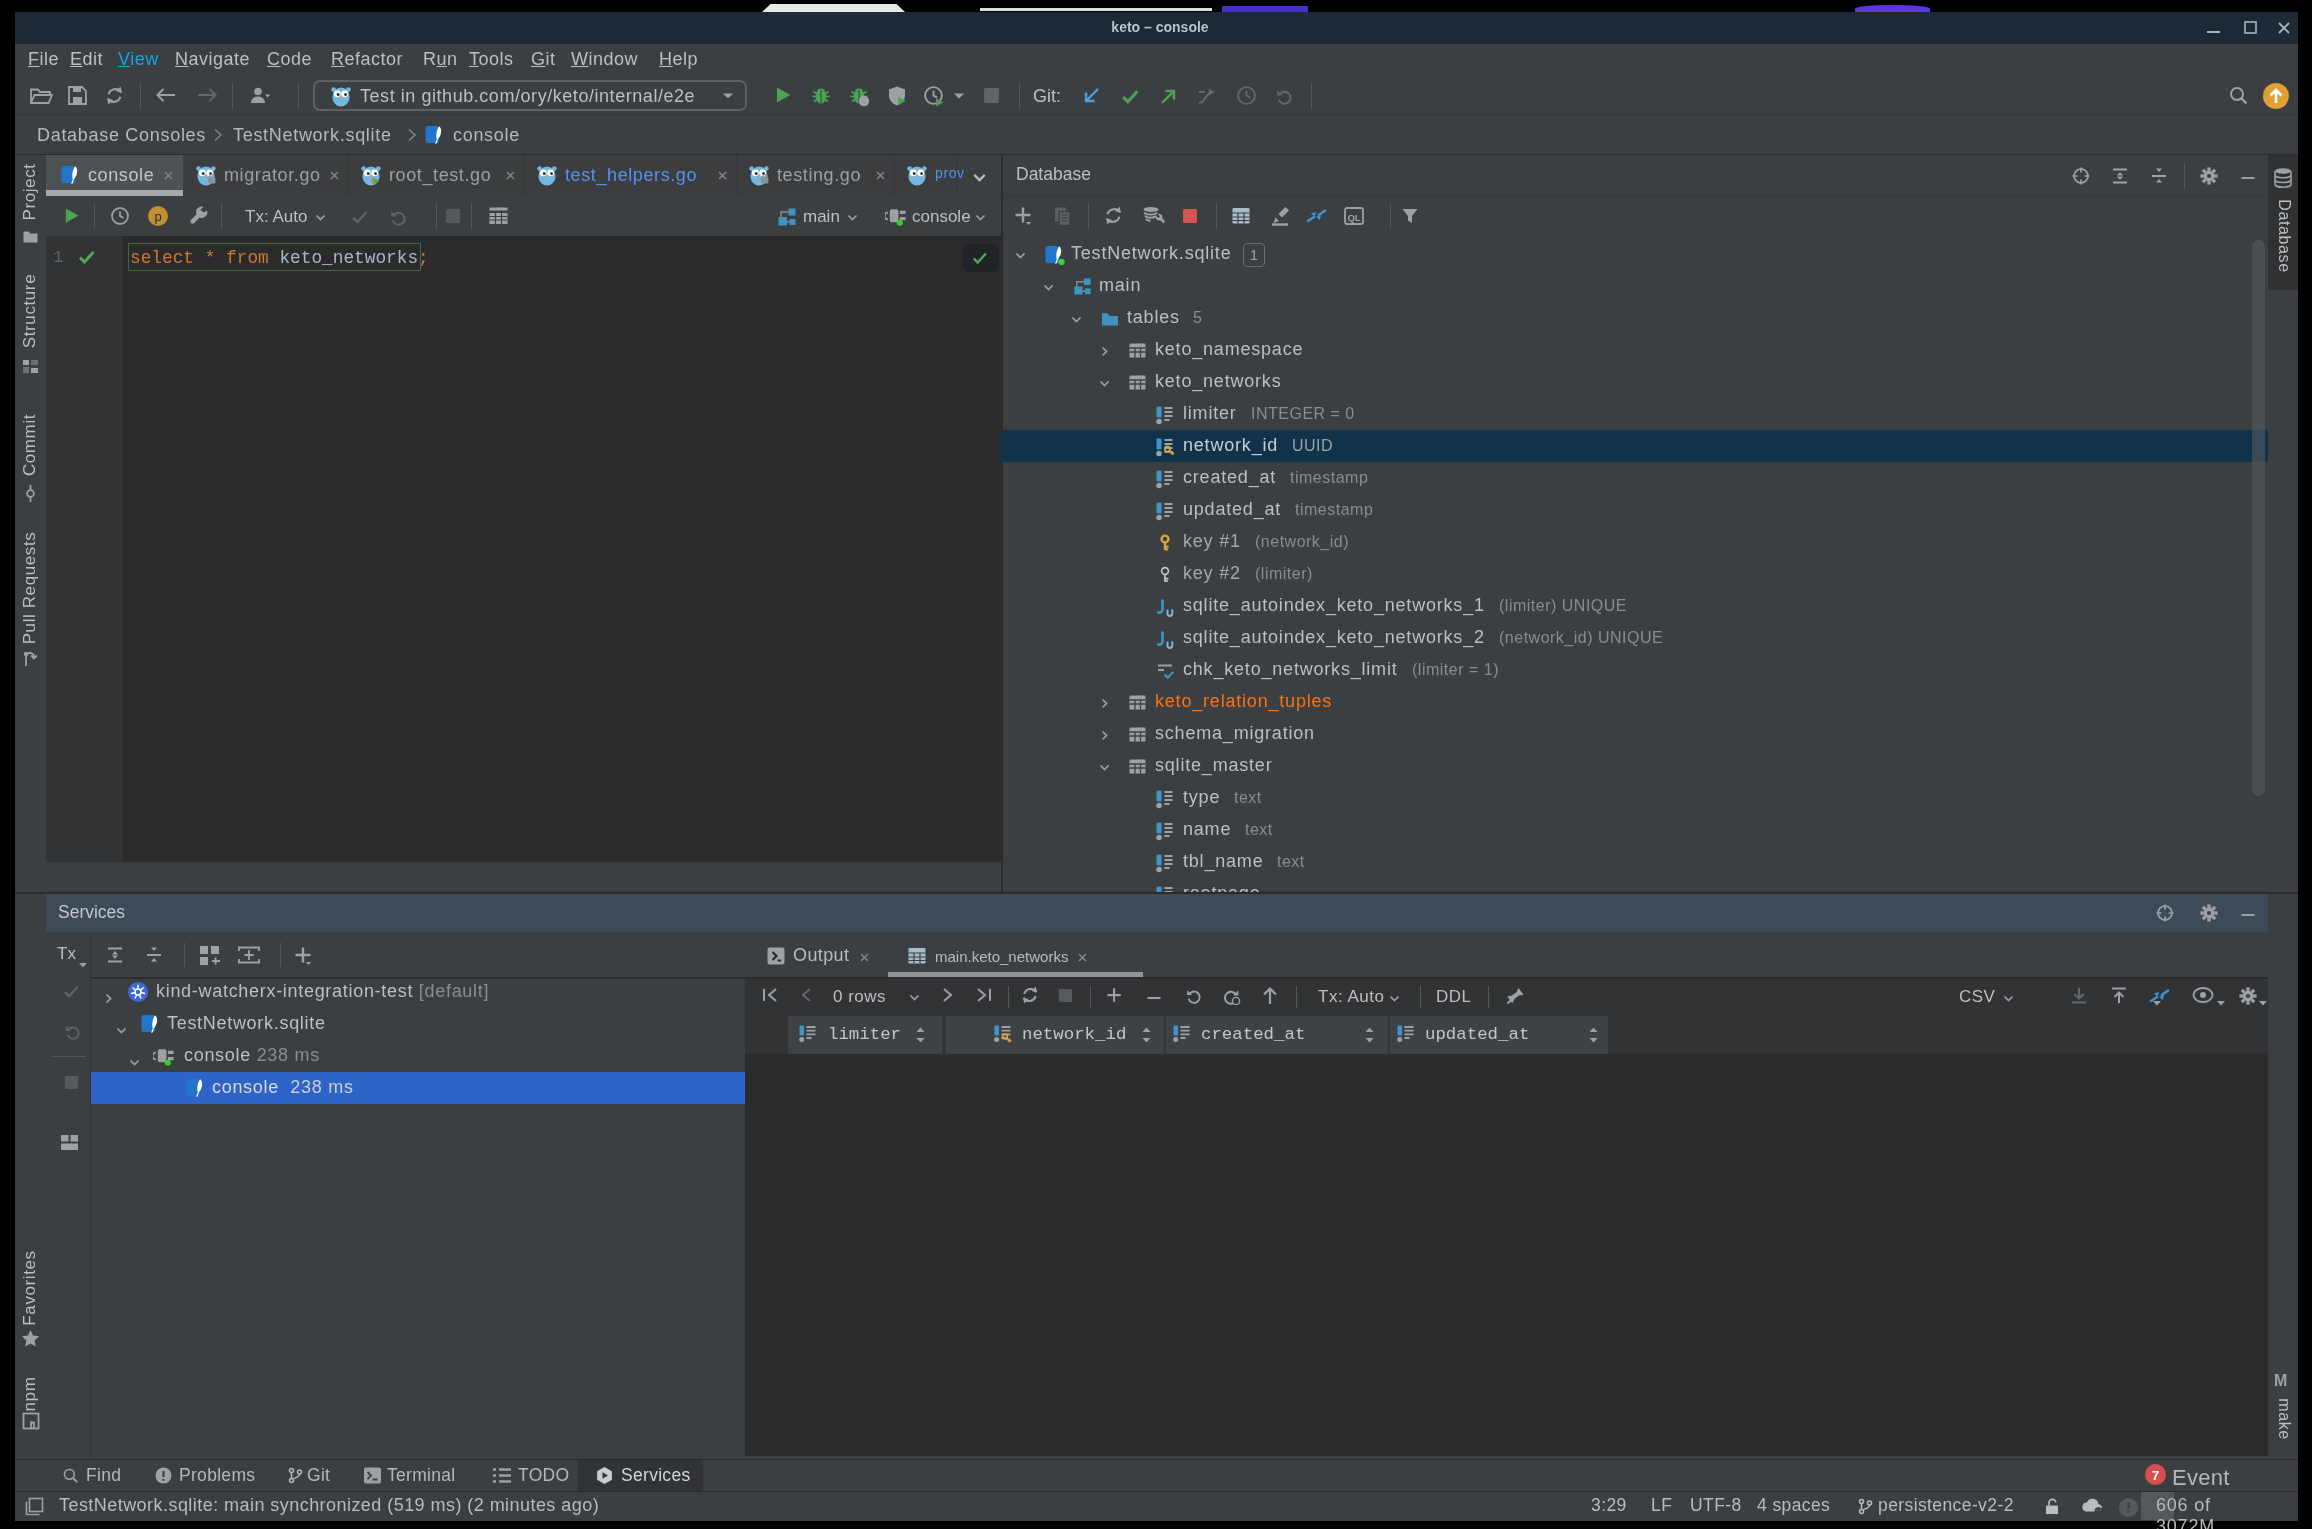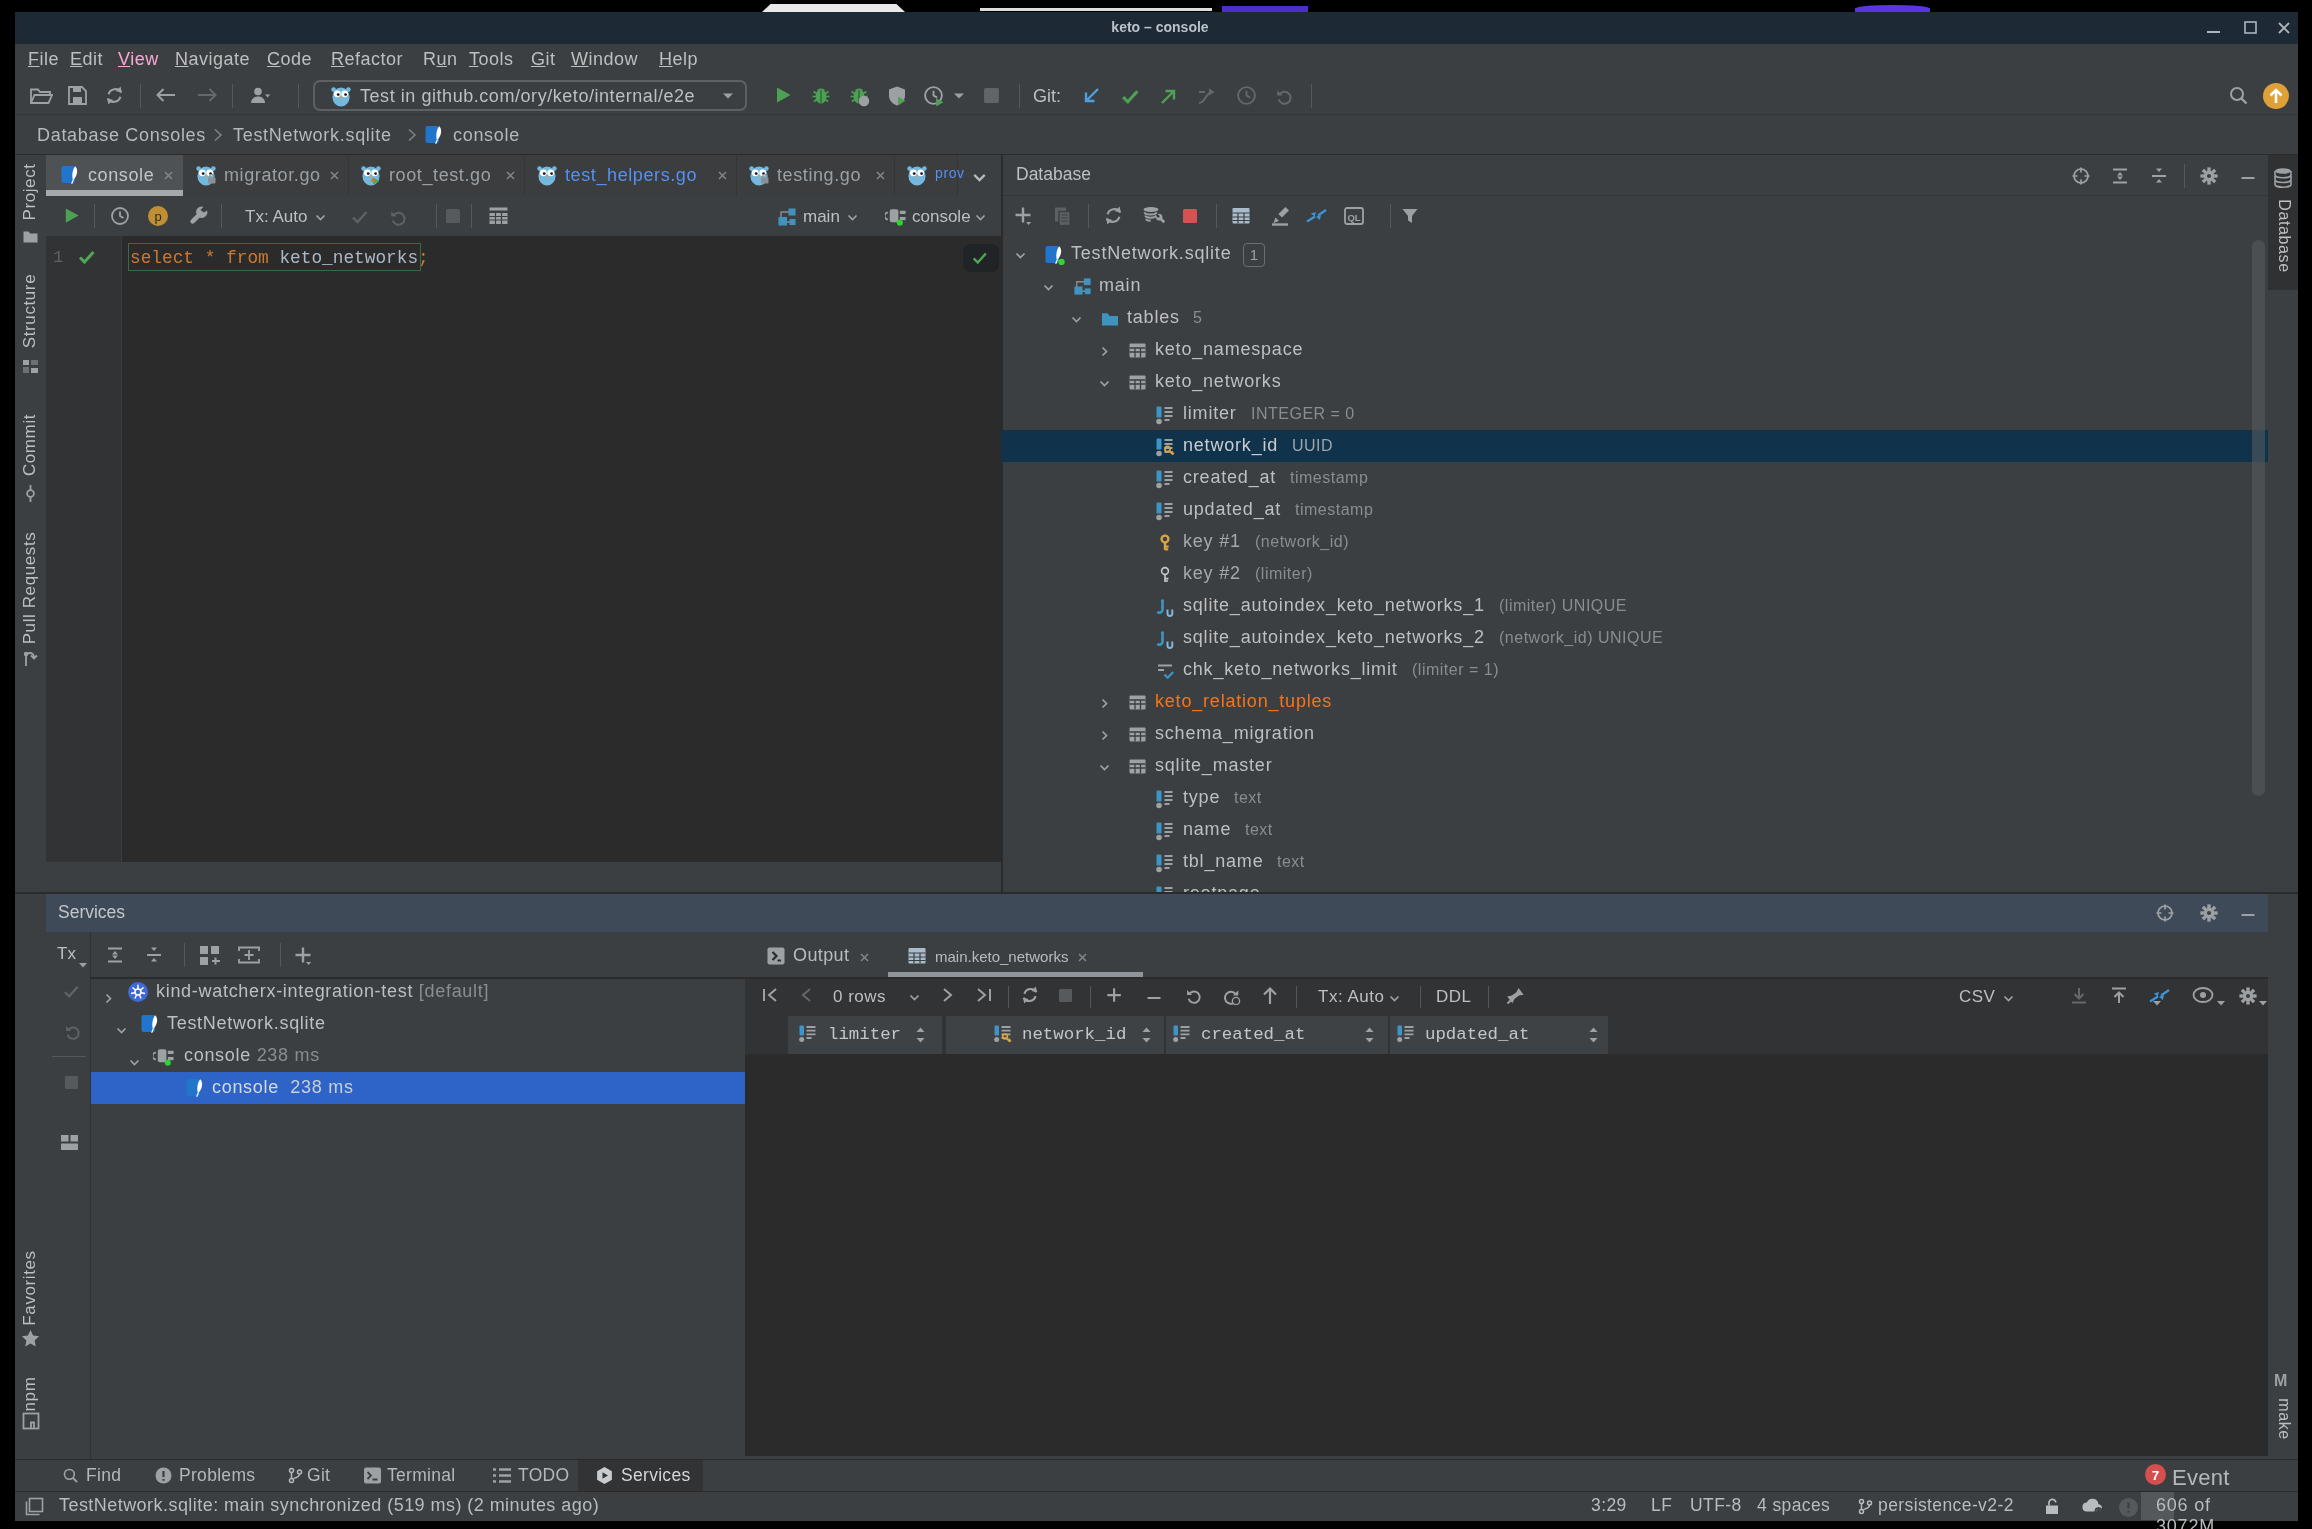--- a/index.html
+++ b/index.html
@@ -21,21 +21,21 @@
       <path d="M1 4h13" stroke="#adb5bd" stroke-width="2"></path>
     </svg>
 <svg class="ab" style="left:2244px;top:17px" width="13" height="13" viewBox="0 0 13 13">
       <rect x="1" y="1" width="11" height="11" fill="none" stroke="#adb5bd" stroke-width="1.6"></rect>
     </svg>
 <svg class="ab" style="left:2277px;top:17px" width="14" height="14" viewBox="0 0 14 14">
       <path d="M2 2l10 10M12 2L2 12" stroke="#adb5bd" stroke-width="1.8"></path>
     </svg>
 <div class="ab" style="left:28px;top:45px;font-size:18px;letter-spacing:.5px;color:#bdbfc1"><span style="text-decoration:underline">F</span>ile</div>
 <div class="ab" style="left:70px;top:45px;font-size:18px;letter-spacing:.5px;color:#bdbfc1"><span style="text-decoration:underline">E</span>dit</div>
-<div class="ab" style="left:118px;top:45px;font-size:18px;letter-spacing:.5px;color:#f9a8d4"><span style="text-decoration:underline">V</span>iew</div>
+<div class="ab" style="left:118px;top:45px;font-size:18px;letter-spacing:.5px;color:#0ea5e9"><span style="text-decoration:underline">V</span>iew</div>
 <div class="ab" style="left:175px;top:45px;font-size:18px;letter-spacing:.5px;color:#bdbfc1"><span style="text-decoration:underline">N</span>avigate</div>
 <div class="ab" style="left:267px;top:45px;font-size:18px;letter-spacing:.5px;color:#bdbfc1"><span style="text-decoration:underline">C</span>ode</div>
 <div class="ab" style="left:331px;top:45px;font-size:18px;letter-spacing:.5px;color:#bdbfc1"><span style="text-decoration:underline">R</span>efactor</div>
 <div class="ab" style="left:423px;top:45px;font-size:18px;letter-spacing:.5px;color:#bdbfc1">R<span style="text-decoration:underline">u</span>n</div>
 <div class="ab" style="left:469px;top:45px;font-size:18px;letter-spacing:.5px;color:#bdbfc1"><span style="text-decoration:underline">T</span>ools</div>
 <div class="ab" style="left:531px;top:45px;font-size:18px;letter-spacing:.5px;color:#bdbfc1"><span style="text-decoration:underline">G</span>it</div>
 <div class="ab" style="left:571px;top:45px;font-size:18px;letter-spacing:.5px;color:#bdbfc1"><span style="text-decoration:underline">W</span>indow</div>
 <div class="ab" style="left:659px;top:45px;font-size:18px;letter-spacing:.5px;color:#bdbfc1"><span style="text-decoration:underline">H</span>elp</div>
 <svg class="ab" style="left:30px;top:82px" width="23" height="19" viewBox="0 0 23 19">
       <path d="M1 17 V3.5 h7l2 2.5 h10 v3 M1 17 l3.5-8 H22 l-3.5 8Z" fill="none" stroke="#9da1a4" stroke-width="1.8"></path>

